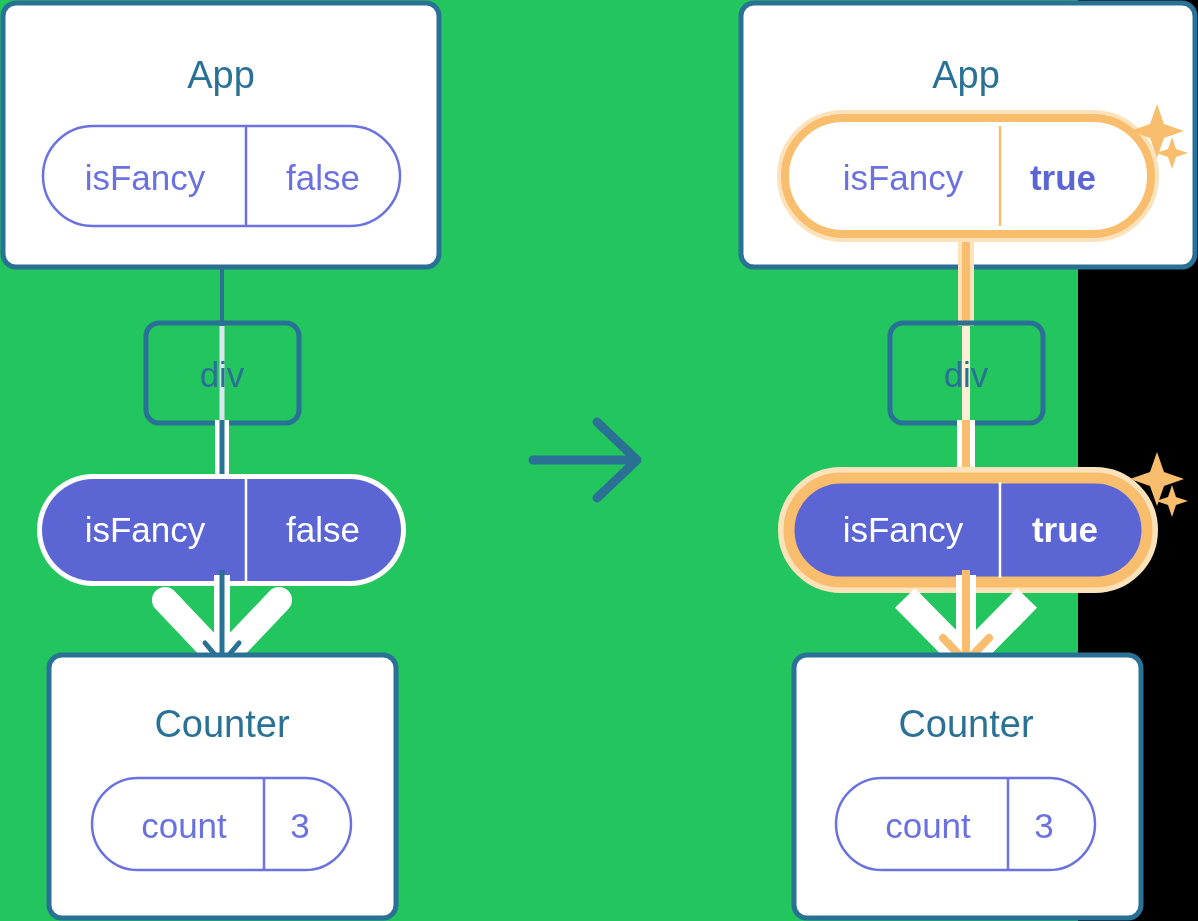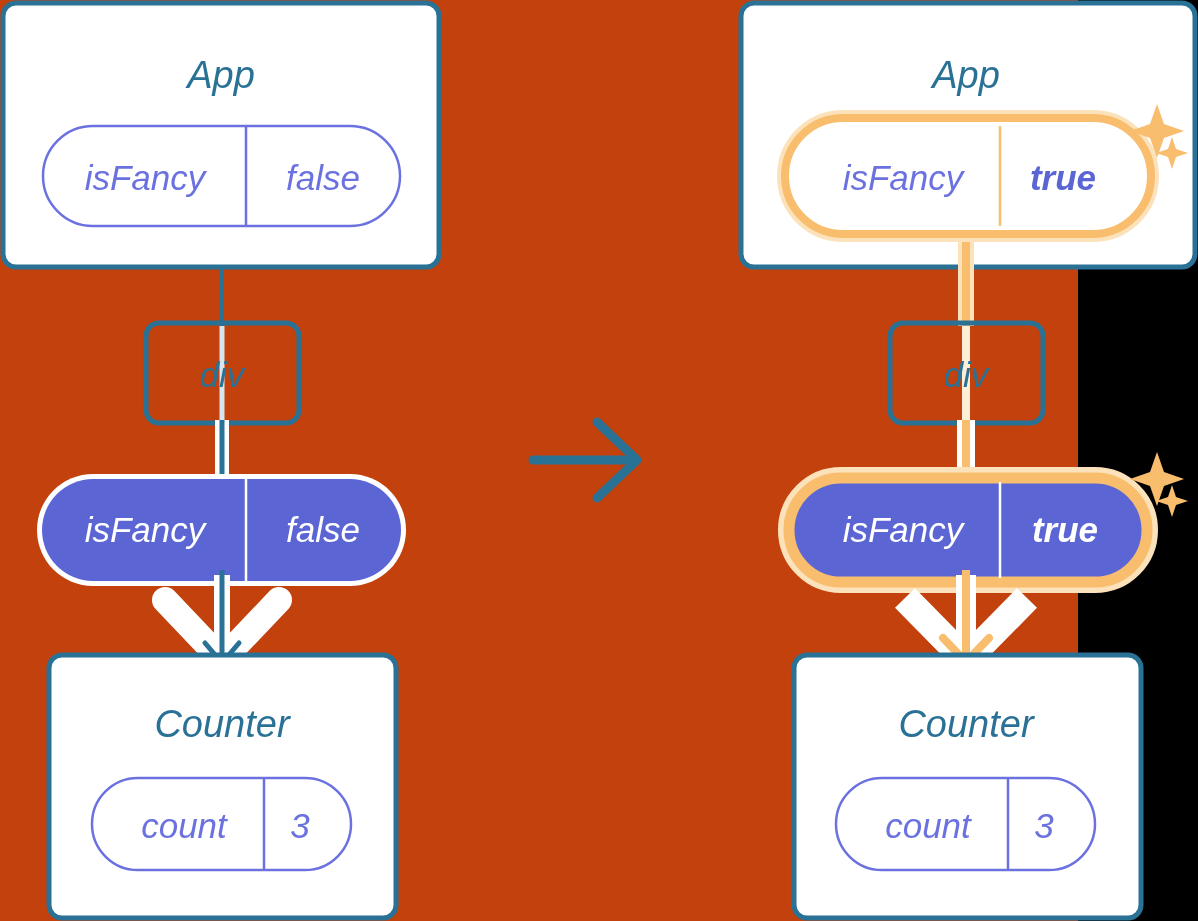--- a/index.html
+++ b/index.html
@@ -10,22 +10,21 @@
   body {
     width: 1198px;
     height: 921px;
     overflow: hidden;
     font-family: "Liberation Sans", sans-serif;
   }
   #stage {
     position: relative;
     width: 1078px;
     height: 921px;
-    background: #c2410c;
-    font-style: italic;
+    background: #22c55e;
   }
   svg.layer {
     position: absolute;
     left: 0;
     top: 0;
     width: 1198px;
     height: 921px;
   }
   .txt {
     font-family: "Liberation Sans", sans-serif;

